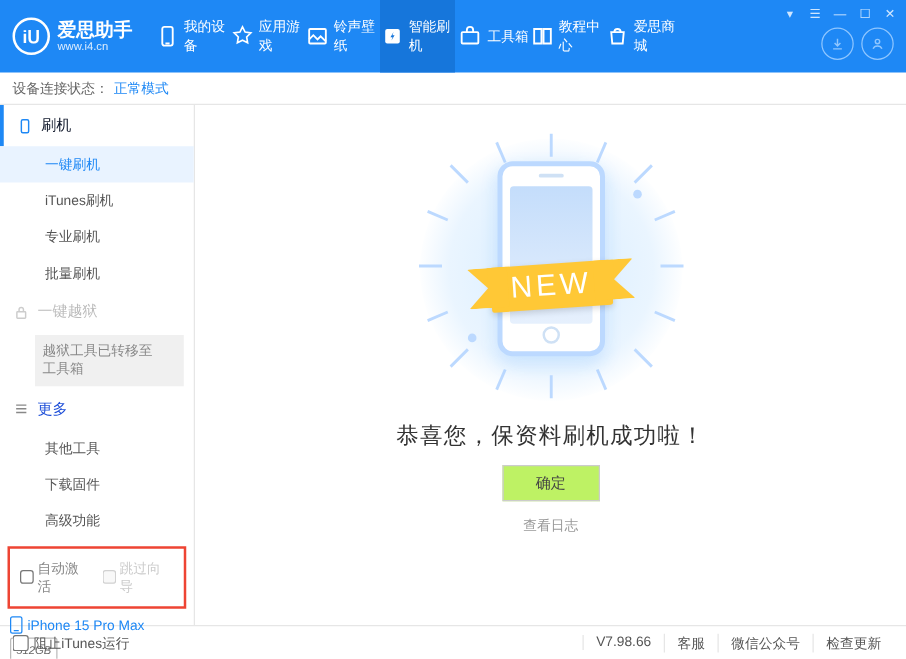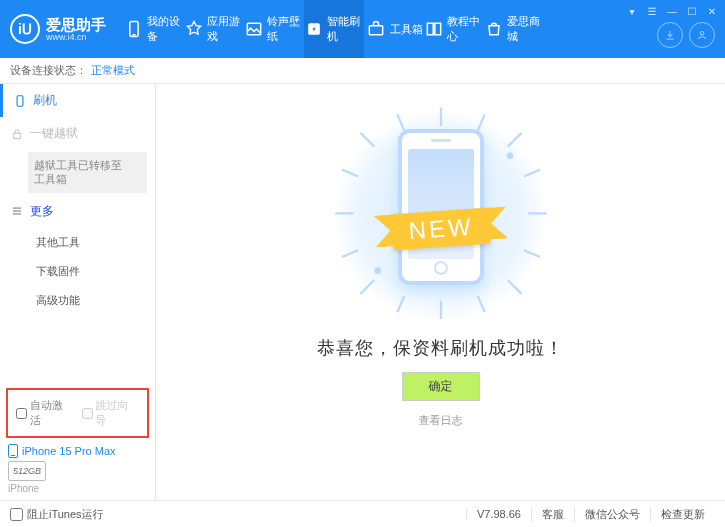--- a/index.html
+++ b/index.html
@@ -24,21 +24,21 @@
 .circle-btn svg { width: 14px; height: 14px; }
 
 
 .status-bar { height: 26px; border-bottom: 1px solid #e6e6e6; font-size: 11px; color: #666; display: flex; align-items: center; padding: 0 10px; }
 .status-value { color: #1e88f5; margin-left: 4px; }
 
 
 .main { display: flex; height: calc(527px - 58px - 26px - 27px); }
 .sidebar { width: 156px; border-right: 1px solid #e6e6e6; display: flex; flex-direction: column; font-size: 12px; color: #444; }
 .side-section-title { display: flex; align-items: center; gap: 6px; padding: 8px 10px; font-size: 12px; color: #1d4ed8; }
-.side-section-title.active-bar { border-left: 3px solid #1e88f5; color: #3b82f6; }
+.side-section-title.active-bar { border-left: 3px solid #1e88f5; color: #0f172a; }
 .side-section-title .sicon { width: 14px; height: 14px; display: inline-flex; align-items: center; justify-content: center; color: #999; }
 .side-list { display: flex; flex-direction: column; }
 .side-item { padding: 7px 10px 7px 36px; cursor: pointer; font-size: 11px; color: #555; }
 .side-item.active { background: #e9f3ff; color: #1e88f5; }
 .side-item.sub { font-size: 11px; color: #888; line-height: 1.3; background: #f0f0f0; margin: 2px 8px 2px 28px; padding: 6px 6px; }
 .side-section-title.muted { color: #bbb; }
 .side-section-title.muted .sicon { color: #ccc; }
 .side-checks { padding: 8px 8px; font-size: 11px; color: #888; display: flex; gap: 8px; border: 2px solid #e43; margin: 6px 6px 0 6px; }
 .side-checks label { display: flex; align-items: center; gap: 3px; }
 .side-checks input { width: 11px; height: 11px; }
@@ -177,20 +177,26 @@
 
 <div class="main">
   <div class="sidebar">
     <div class="side-section-title active-bar">
       <span class="sicon">
           <svg viewBox="0 0 24 24" width="14" height="14" fill="none" stroke="#1e88f5" stroke-width="2">
             <rect x="7" y="3" width="10" height="18" rx="2"></rect>
           </svg>
         </span>
       <span>刷机</span>
+    </div>
+    <div class="side-list">
+      <div class="side-item active">一键刷机</div>
+      <div class="side-item">iTunes刷机</div>
+      <div class="side-item">专业刷机</div>
+      <div class="side-item">批量刷机</div>
     </div>
     <div class="side-section-title muted">
       <span class="sicon">
           <svg viewBox="0 0 24 24" width="14" height="14" fill="none" stroke="#ccc" stroke-width="2">
             <rect x="6" y="11" width="12" height="9" rx="1"></rect>
             <path d="M9 11V8a3 3 0 016 0v3"></path>
           </svg>
         </span>
       <span>一键越狱</span>
     </div>

